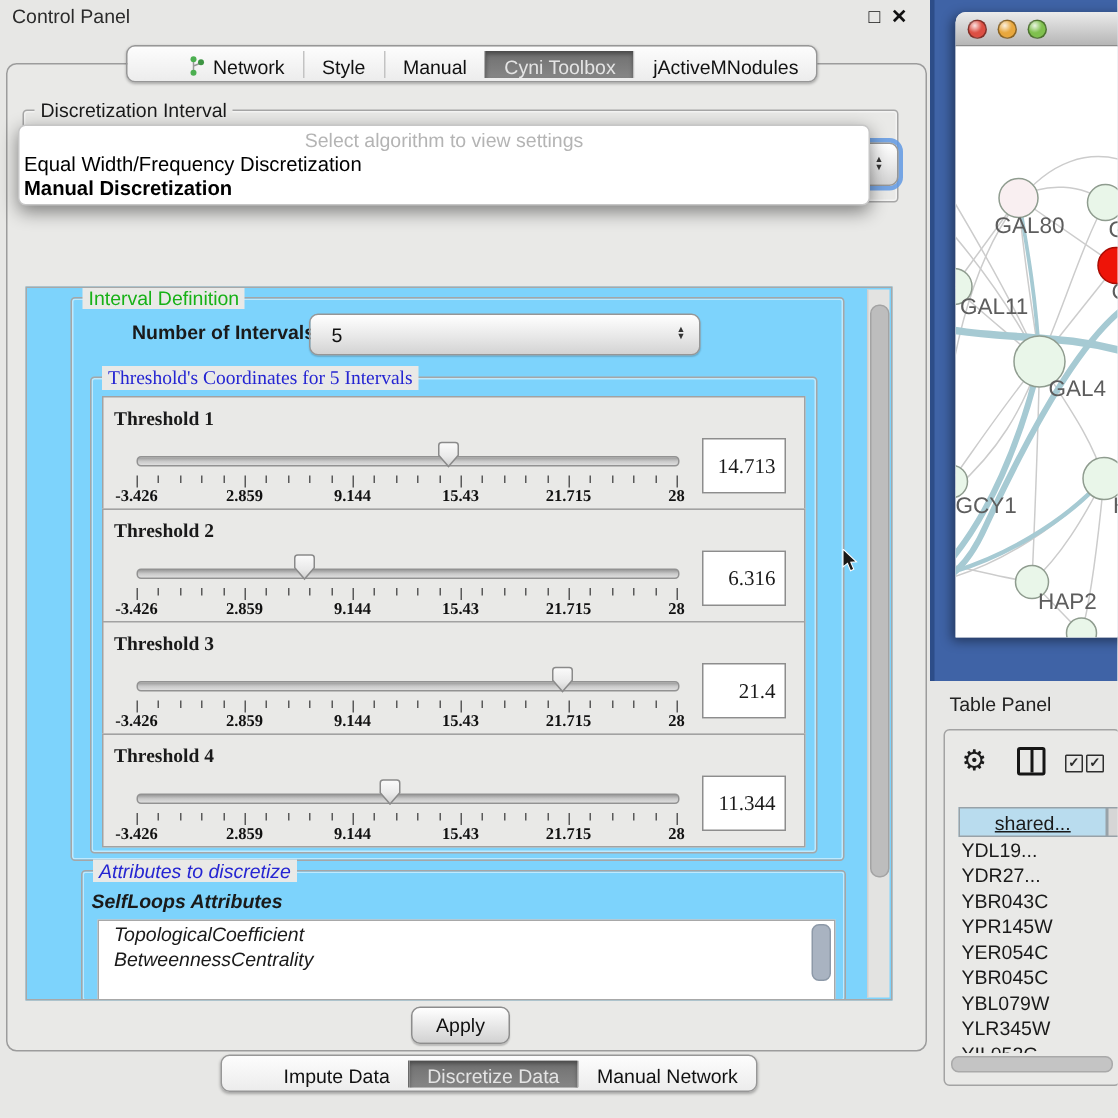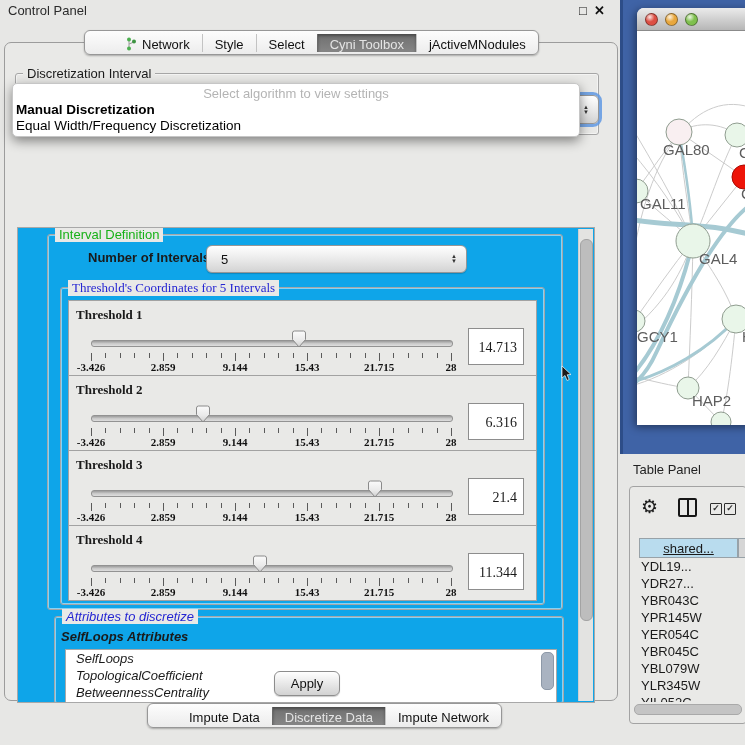--- a/index.html
+++ b/index.html
@@ -49,21 +49,21 @@
               border:1px solid #c6c6c6;border-radius:5px;
               box-shadow:0 4px 12px rgba(0,0,0,.45);z-index:30;}
   #popup-prompt{position:absolute;left:0;right:0;top:2px;text-align:center;
                 font-size:13px;color:#b4b4b4;}
   #popup-items{position:absolute;left:2px;top:18px;right:2px;}
   .popup-item{font-size:13.5px;line-height:16px;color:#000;padding-left:1px;}
   .popup-item.bold{font-weight:bold;}
 
   
   #inner-scroll{left:16px;top:190px;width:576px;height:474px;border:1px solid #a8a8a8;
-                background:#0ea5e9;overflow:hidden;margin-top:36px;}
+                background:#7dd3fc;overflow:hidden;}
   #inner-vtrack{position:absolute;right:1px;top:1px;width:14px;height:472px;background:#e3e3e1;
                 border-left:1px solid #cfcfcf;}
   #inner-vthumb{position:absolute;left:1px;top:10px;width:11px;height:380px;background:#bdbdbd;
                 border:1px solid #a3a3a3;border-radius:6px;}
 
   #interval-group{left:29px;top:6px;width:514px;height:374px;}
   #noi-label{position:absolute;left:40px;top:15px;font-size:13px;font-weight:bold;}
   #noi-combo{left:158px;top:10px;width:259px;height:26px;}
   #coords-group{left:12px;top:52px;width:483px;height:316px;font-family:Liberation Serif, serif;}
   #threshold-stack{position:absolute;left:7px;top:13px;width:469px;}
@@ -160,21 +160,21 @@
             <circle cx="3" cy="2.5" r="2" fill="#4caf50"></circle>
             <circle cx="3" cy="11.5" r="2" fill="#4caf50"></circle>
             <circle cx="8" cy="4.5" r="2" fill="#3d9442"></circle>
           </svg>
           <span>Network</span>
         </div>
         <div class="seg-tab">
           <span>Style</span>
         </div>
         <div class="seg-tab">
-          <span>Select</span>
+          <span>Manual</span>
         </div>
         <div class="seg-tab selected">
           <span>Cyni Toolbox</span>
         </div>
         <div class="seg-tab">
           <span>jActiveMNodules</span>
         </div>
       </div>
   </div>
 
@@ -369,21 +369,20 @@
               </div>
             </div>
         </div>
       </div>
 
       <div class="group" id="attrs-group">
         <span class="group-title gt-blue">Attributes to discretize</span>
         <span id="attrs-sub">SelfLoops Attributes</span>
         <div id="attr-list">
 
-        <div class="attr-item">SelfLoops</div>
             <div class="attr-item">TopologicalCoefficient</div>
             <div class="attr-item">BetweennessCentrality</div>
             <div id="attr-vthumb"></div>
           </div>
       </div>
 
       <div id="inner-vtrack">
         <div id="inner-vthumb"></div>
       </div>
     </div>
@@ -393,21 +392,21 @@
 
   <div class="abs" style="left:147px;top:703px;z-index:5">
     <div class="seg-tabs" id="bottom-tabs">
         <div class="seg-tab">
           <span>Impute Data</span>
         </div>
         <div class="seg-tab selected">
           <span>Discretize Data</span>
         </div>
         <div class="seg-tab">
-          <span>Impute Network</span>
+          <span>Manual Network</span>
         </div>
       </div>
   </div>
 
   <div class="abs" id="net-frame">
     <div id="net-window">
       <div id="net-titlebar"><span id="traffic-lights"><span class="light" style="left: 7.5px; background-color: rgb(220, 79, 68);"></span><span class="light" style="left: 27.5px; background-color: rgb(232, 167, 61);"></span><span class="light" style="left: 47.5px; background-color: rgb(127, 192, 78);"></span></span></div>
       <div id="net-canvas">
         <svg id="net-svg" width="115" height="394" viewBox="0 0 115 394">
           <g stroke="#cccccc" stroke-width="1" fill="none">
@@ -513,21 +512,21 @@
           <span class="tp-c1">YIL052C</span>
           <span class="tp-c2">YIL0</span>
         </div>
       </div>
     <div id="tp-hscroll"></div>
   </div>
 
   <div class="abs" id="algo-popup">
     <div id="popup-prompt">Select algorithm to view settings</div>
     <div id="popup-items">
+        <div class="popup-item">Equal Width/Frequency Discretization</div>
         <div class="popup-item bold">Manual Discretization</div>
-        <div class="popup-item">Equal Width/Frequency Discretization</div>
       </div>
   </div>
 
   <svg class="abs" id="cursor" width="12" height="16" viewBox="0 0 12 16">
     <path d="M1 0 L1 12 L4 9.5 L6 14.5 L8.2 13.5 L6.2 8.8 L10 8.5 Z" fill="#1a1a1a" stroke="#fff" stroke-width="0.7"></path>
   </svg>
 </div>
 
 </body></html>

